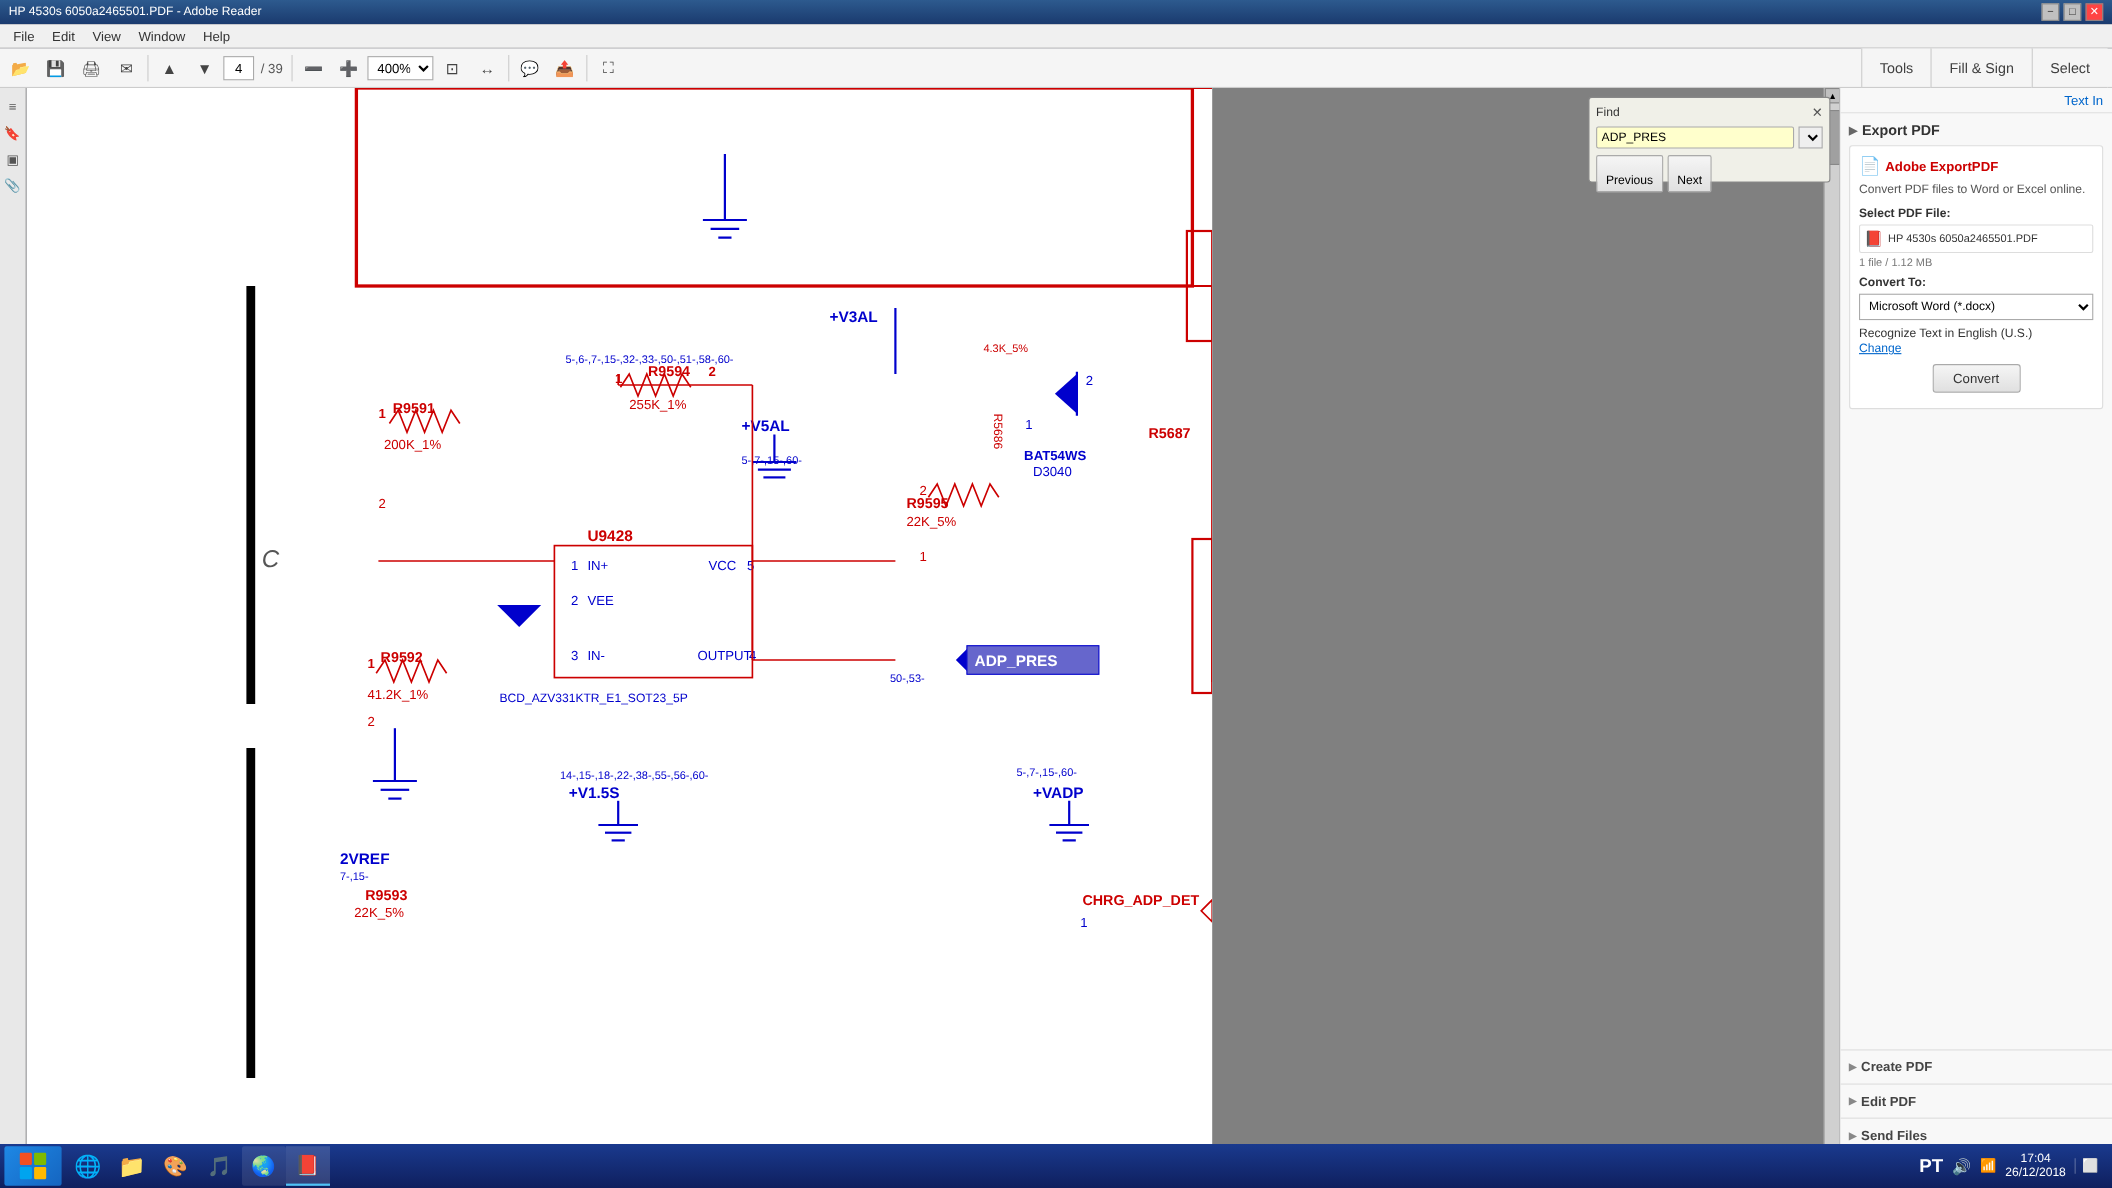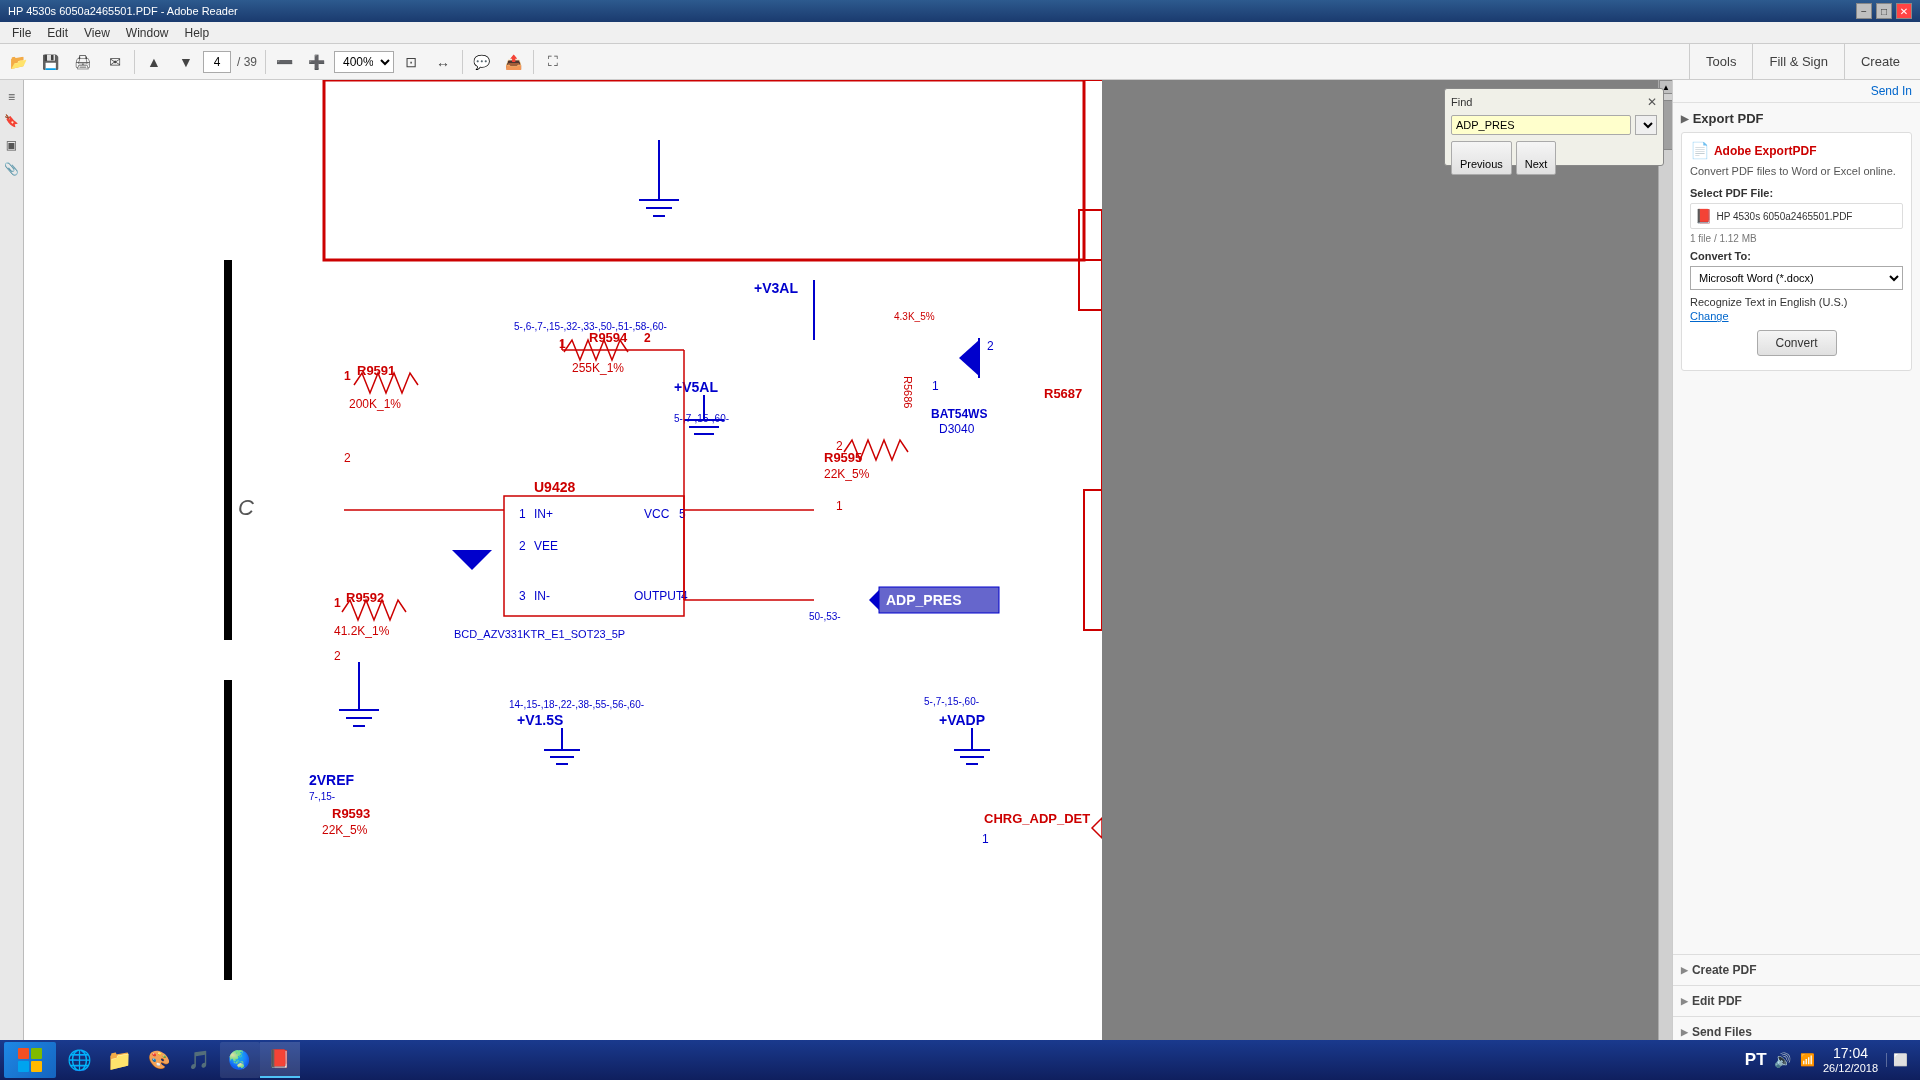--- a/index.html
+++ b/index.html
@@ -345,21 +345,21 @@
   <button class="toolbar-btn" title="Fit Width">↔</button>
   <div class="toolbar-sep"></div>
   <button class="toolbar-btn">💬</button>
   <button class="toolbar-btn">📤</button>
   <div class="toolbar-sep"></div>
   <button class="toolbar-btn">⛶</button>
 
   <div style="margin-left:auto; display:flex;">
     <button class="top-nav-btn">Tools</button>
     <button class="top-nav-btn">Fill &amp; Sign</button>
-    <button class="top-nav-btn">Create</button>
+    <button class="top-nav-btn">Select</button>
   </div>
 </div>
 
 <div id="main-layout" style="position:relative; display:flex; height:998px;">
 
   <div id="left-sidebar">
     <div class="sidebar-icon">≡</div>
     <div class="sidebar-icon">🔖</div>
     <div class="sidebar-icon">▣</div>
     <div class="sidebar-icon">📎</div>
@@ -566,21 +566,21 @@
       <span style="margin:0 8px;">|</span>
       <div style="flex:1; height:10px; background:#d0d0d0; border:1px solid #aaa; border-radius:2px; margin:0 8px; position:relative;">
         <div style="position:absolute; left:20%; width:30%; height:100%; background:#a0a0a0; border:1px solid #888; border-radius:2px;"></div>
       </div>
     </div>
   </div>
 
   <div id="right-panel" style="width:248px; background:#f8f8f8; border-left:1px solid #ccc; display:flex; flex-direction:column; overflow-y:auto;">
 
     <div id="sign-in" style="text-align:right; padding:4px 8px; font-size:12px; color:#0066cc; cursor:pointer; border-bottom:1px solid #e0e0e0;">
-      <span>Send In</span>
+      <span>Text In</span>
     </div>
 
     <div id="export-section" style="padding:8px;">
       <div class="section-header" style="display:flex; align-items:center; gap:4px; font-size:13px; font-weight:bold; color:#333; margin-bottom:6px;">
         <span style="color:#666; font-size:10px;">▶</span>
         <span>Export PDF</span>
       </div>
 
       <div id="adobe-exportpdf" style="border:1px solid #ddd; border-radius:3px; padding:8px; background:white; margin-bottom:8px;">
         <div class="export-title" style="font-size:12px; font-weight:bold; color:#cc0000; display:flex; align-items:center; gap:4px; margin-bottom:4px;">
@@ -659,18 +659,18 @@
   <div style="width:40px; height:36px; display:flex; align-items:center; justify-content:center; cursor:pointer; color:white; font-size:18px;">🎨</div>
   <div style="width:40px; height:36px; display:flex; align-items:center; justify-content:center; cursor:pointer; color:white; font-size:18px;">🎵</div>
   <div style="width:40px; height:36px; display:flex; align-items:center; justify-content:center; cursor:pointer; font-size:18px; background:rgba(255,255,255,0.1); border-radius:2px;">🌏</div>
   <div style="width:40px; height:36px; display:flex; align-items:center; justify-content:center; cursor:pointer; color:#cc0000; font-size:18px; background:rgba(255,255,255,0.15); border-bottom:2px solid #4fc3f7;">📕</div>
 
   <div style="margin-left:auto; display:flex; align-items:center; gap:8px; color:white; font-size:11px; padding-right:8px;">
     <span style="color:white; font-size:17px;font-weight:bold;">PT</span>
     <span style="font-size:14px;">🔊</span>
     <span style="font-size:12px;">📶</span>
     <div style="text-align:center; cursor:pointer;">
-      <div style="font-size:14px; color:white; line-height:1.2;">17:04</div>
+      <div style="font-size:11px; color:white; line-height:1.2;">17:04</div>
       <div style="font-size:11px; color:white; line-height:1.2;">26/12/2018</div>
     </div>
     <span style="font-size:12px; border-left:1px solid rgba(255,255,255,0.3); padding-left:6px;">⬜</span>
   </div>
 </div>
 
 </body></html>

